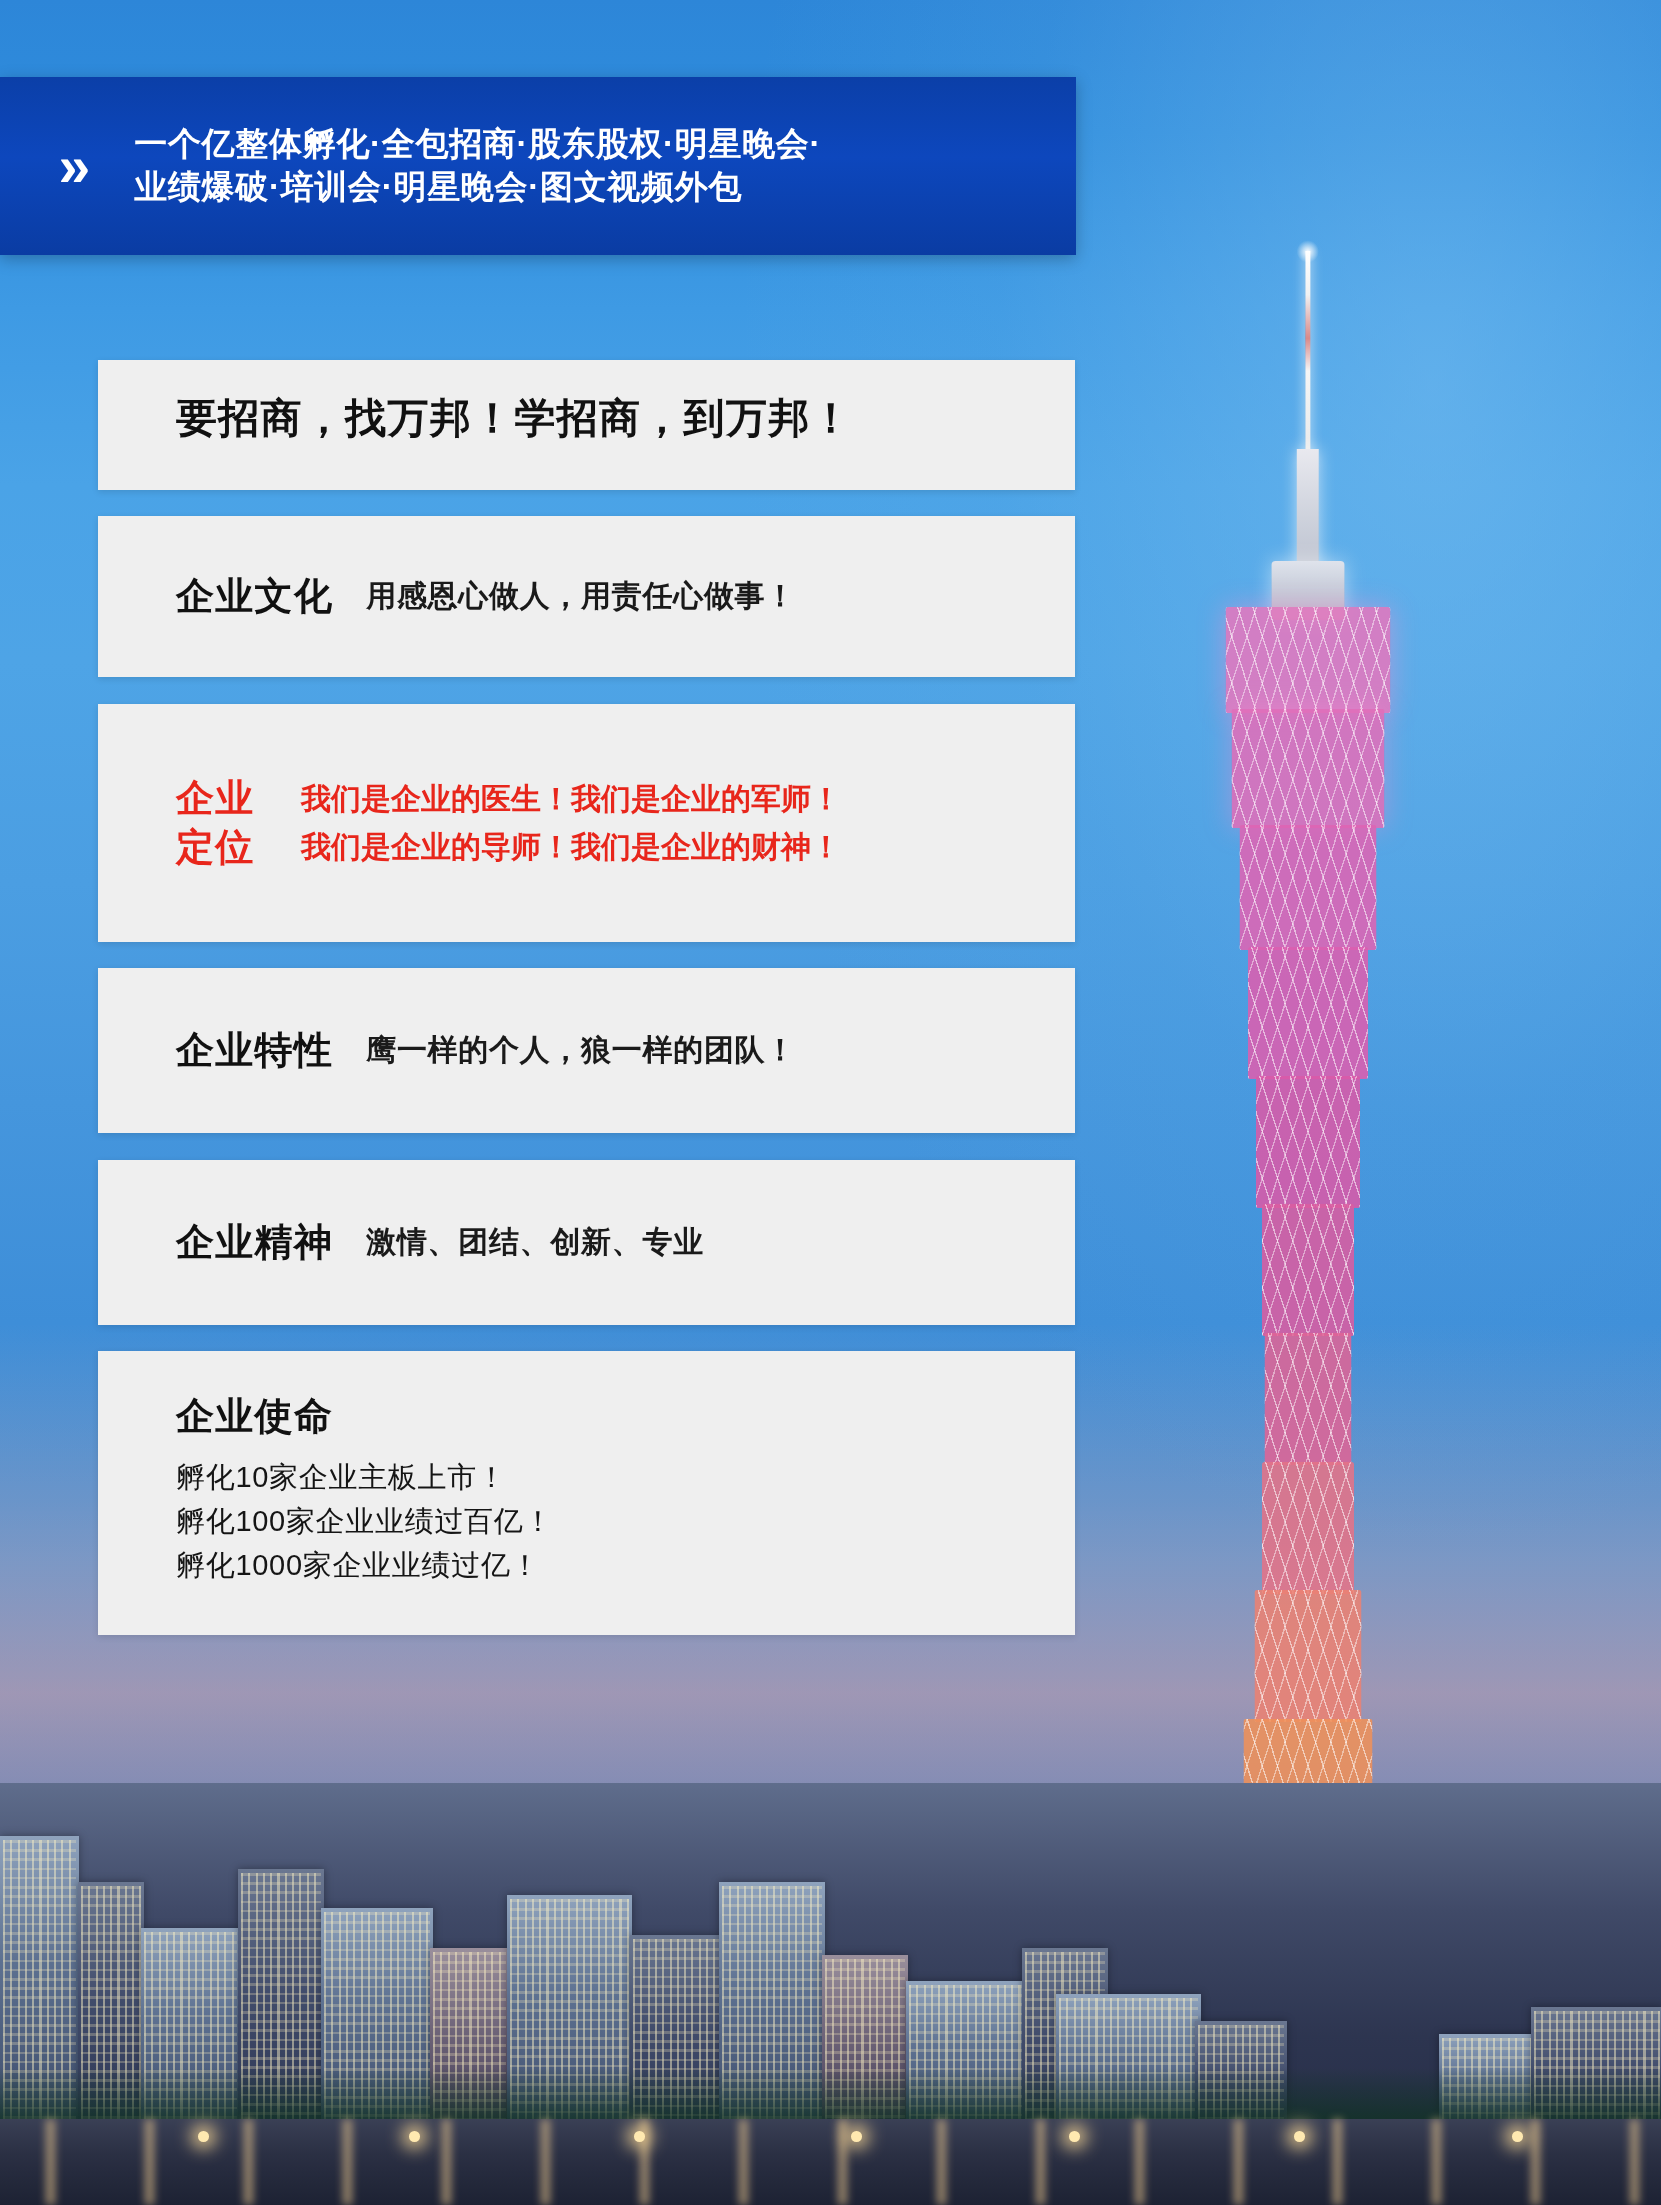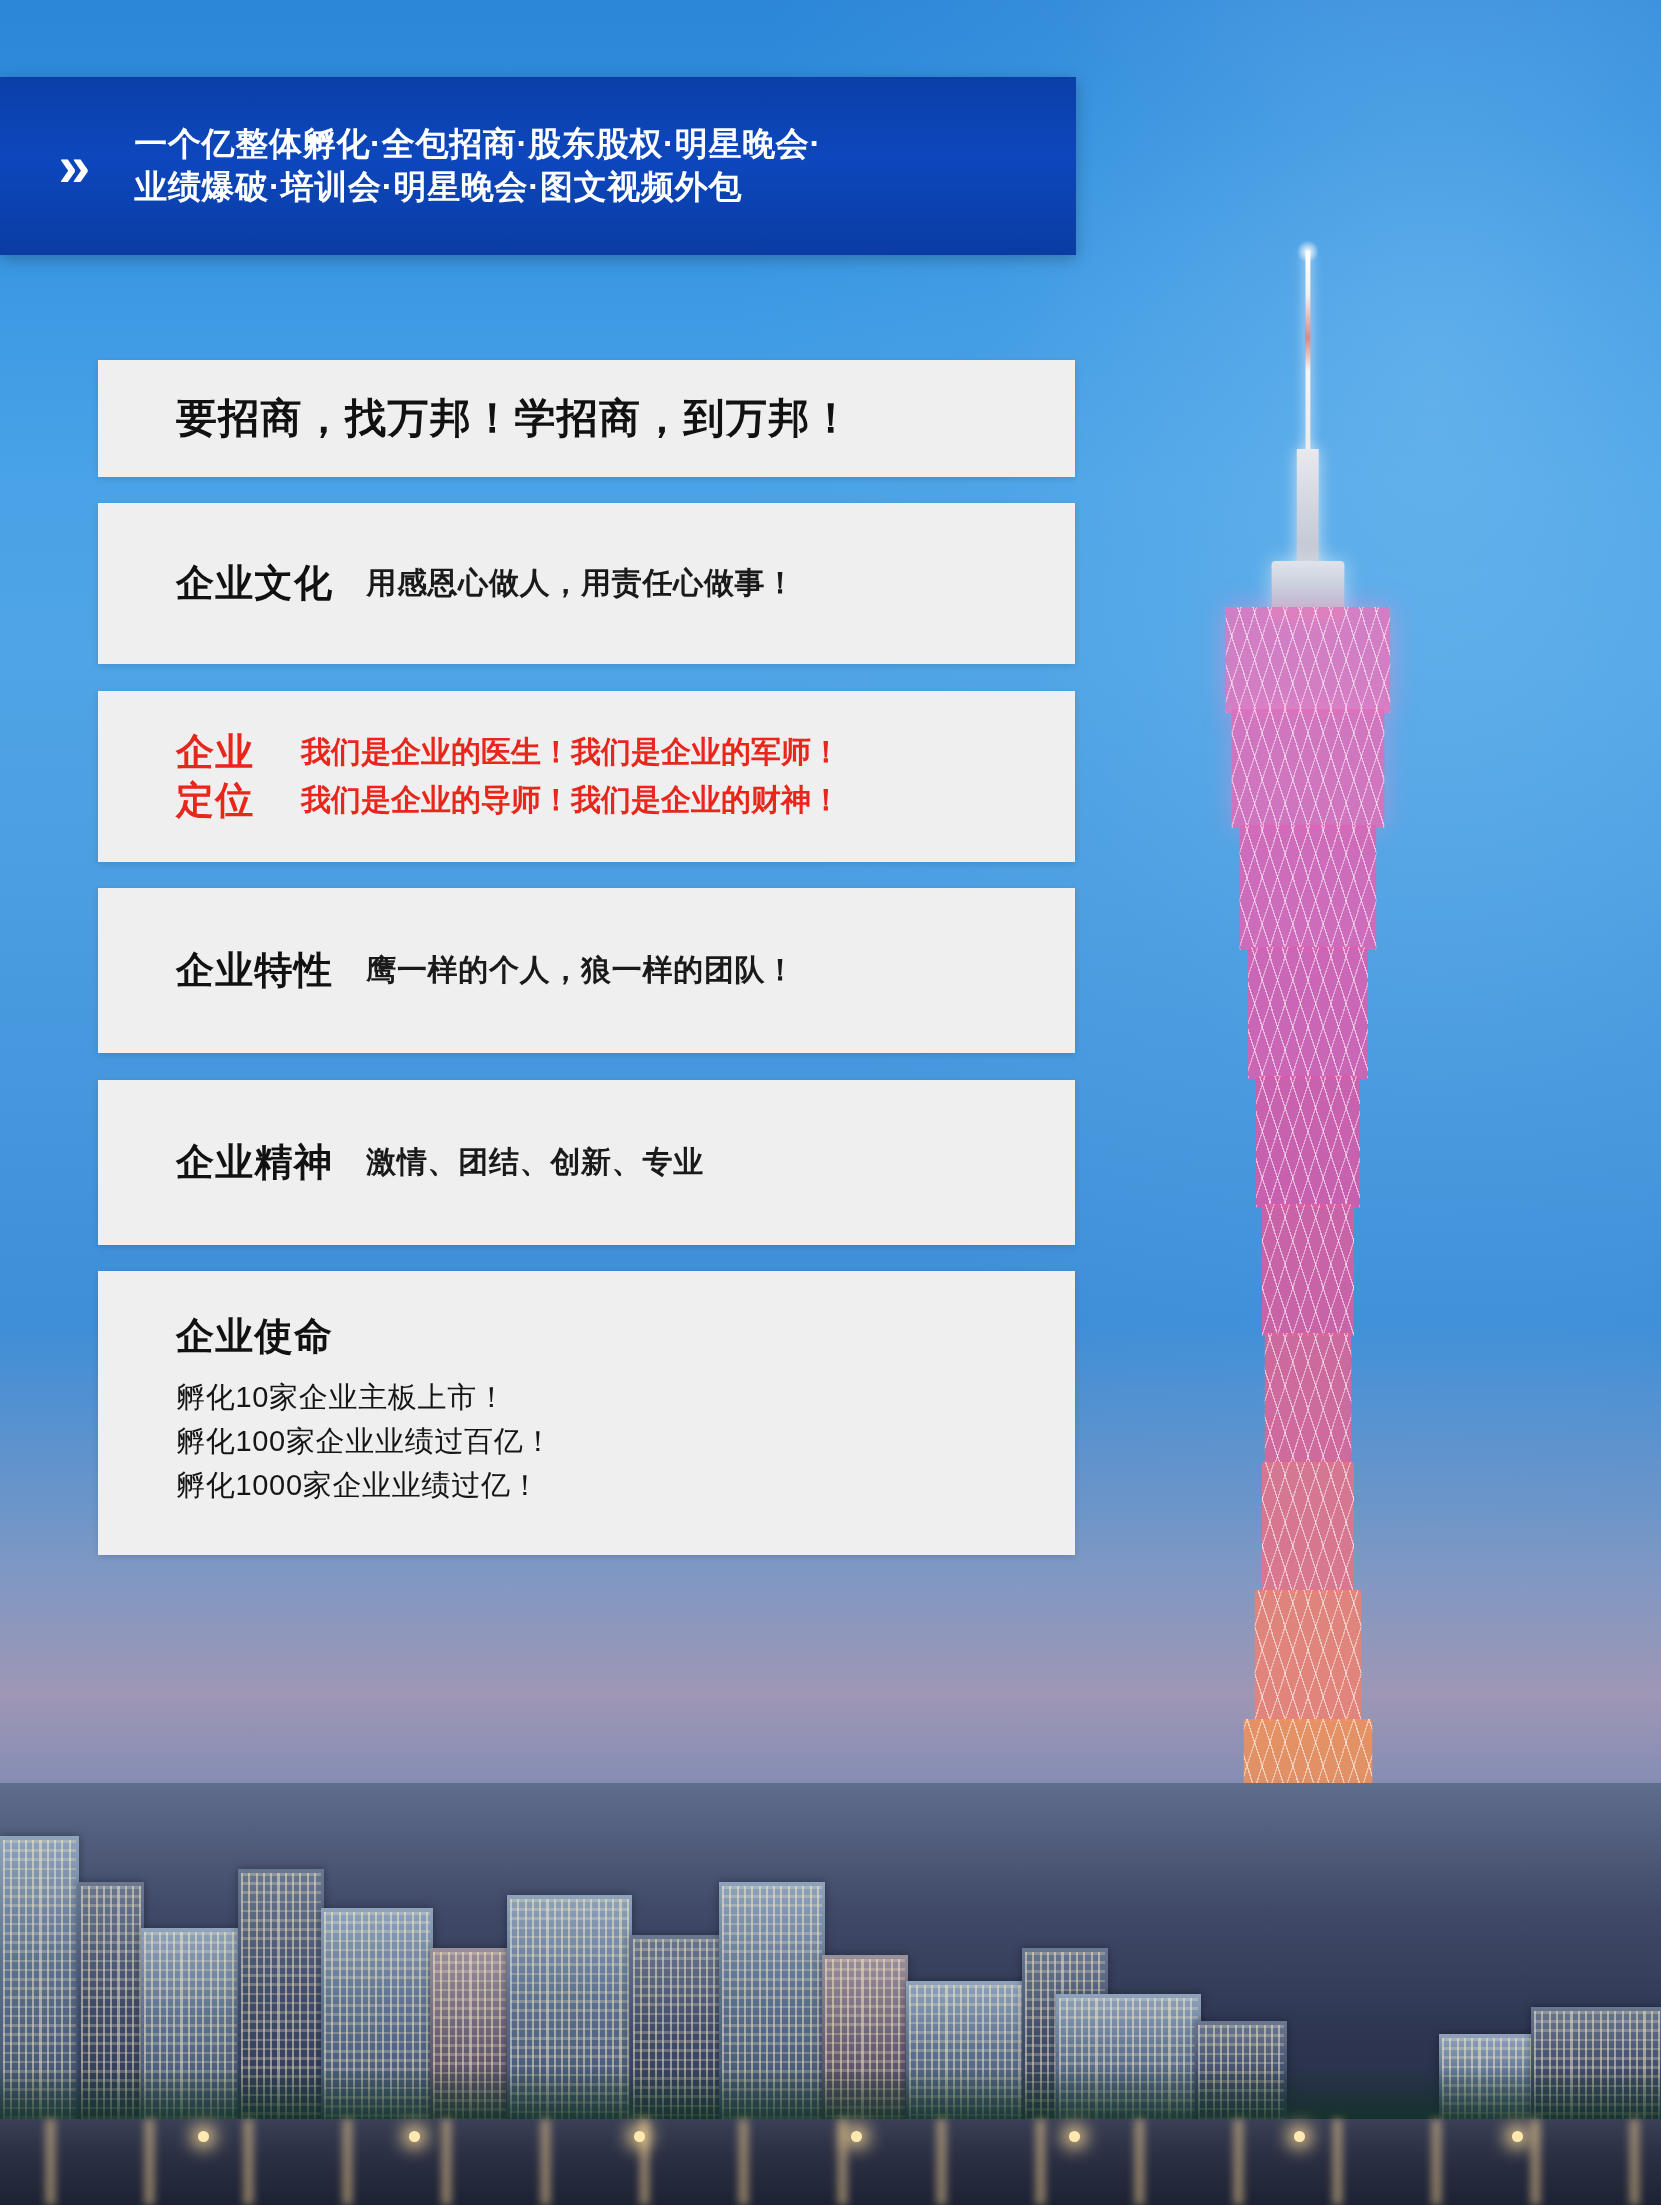--- a/index.html
+++ b/index.html
@@ -247,23 +247,23 @@
     top: 360px;
     width: 977px;
   }
   .card {
     background: #efefef;
     margin-bottom: 26.4px;
     display: flex;
     align-items: center;
     box-shadow: 0 2px 6.6px rgba(0,0,0,0.12);
   }
-  .card-h1 { height: 117px; padding: 0 0 0 78px; }
+  .card-h1 { height: 117px; padding: 0 0 13px 78px; }
   .card-h2 { height: 161px; padding: 0 0 0 78px; }
-  .card-h3 { height: 171px; padding: 0 0 0 78px; align-items: center; }
+  .card-h3 { height: 238px; padding: 0 0 0 78px; align-items: center; }
   .card-h4 { height: 165px; padding: 0 0 0 78px; }
   .card-h5 { height: 284px; padding: 0 0 0 78px; align-items: flex-start; }
 
   .title-big {
     font-size: 41px;
     font-weight: bold;
     color: #111111;
     letter-spacing: 1.3px;
     white-space: nowrap;
   }

